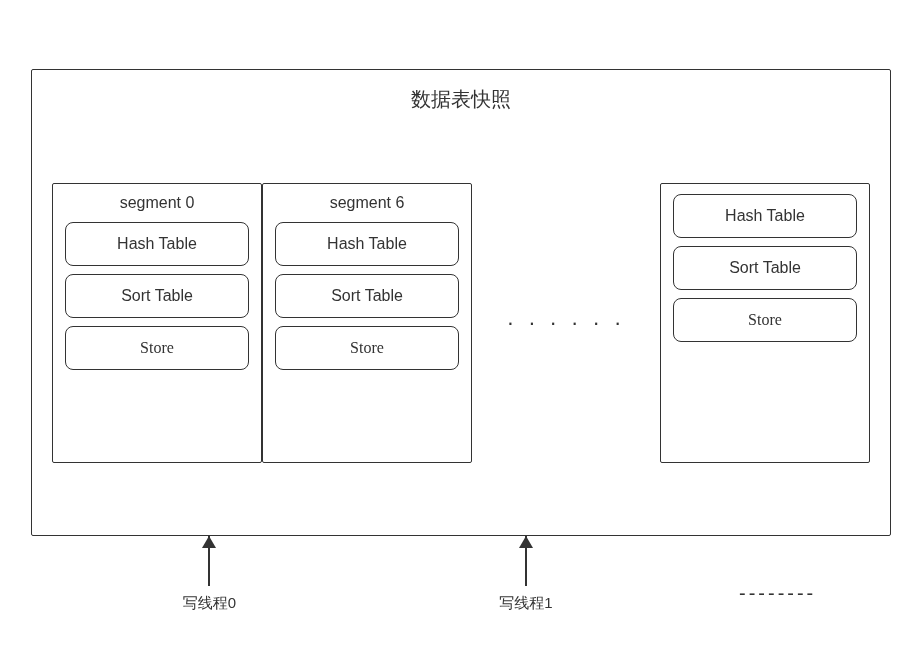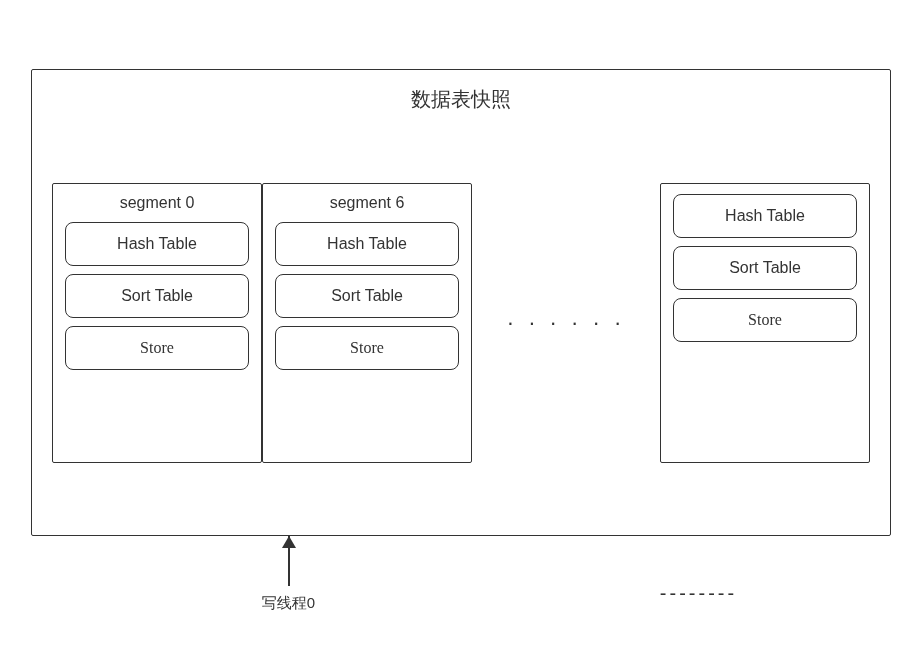--- a/index.html
+++ b/index.html
@@ -151,20 +151,24 @@
     </div>
   </div>
 
   <div style="display:flex; flex-direction:row; align-items:flex-start; justify-content:space-around; width:100%; padding:0 20px; margin-top:0;">
 
     <div class="bottom-item" style="width:210px; align-items:center;">
       <div class="arrow-line"></div>
       <div class="arrow-label">写线程0</div>
     </div>
 
+    <div class="bottom-item" style="width:210px; align-items:center;">
+      <div class="arrow-line"></div>
+      <div class="arrow-label">写线程1</div>
+    </div>
 
     <div class="bottom-item" style="width:80px; align-items:center; justify-content:flex-end; padding-top:16px;">
       <div class="dots-arrow" style="font-size:20px; letter-spacing:3px; color:#333;">--------</div>
     </div>
 
 
   </div>
 </div>
 
 </body></html>

